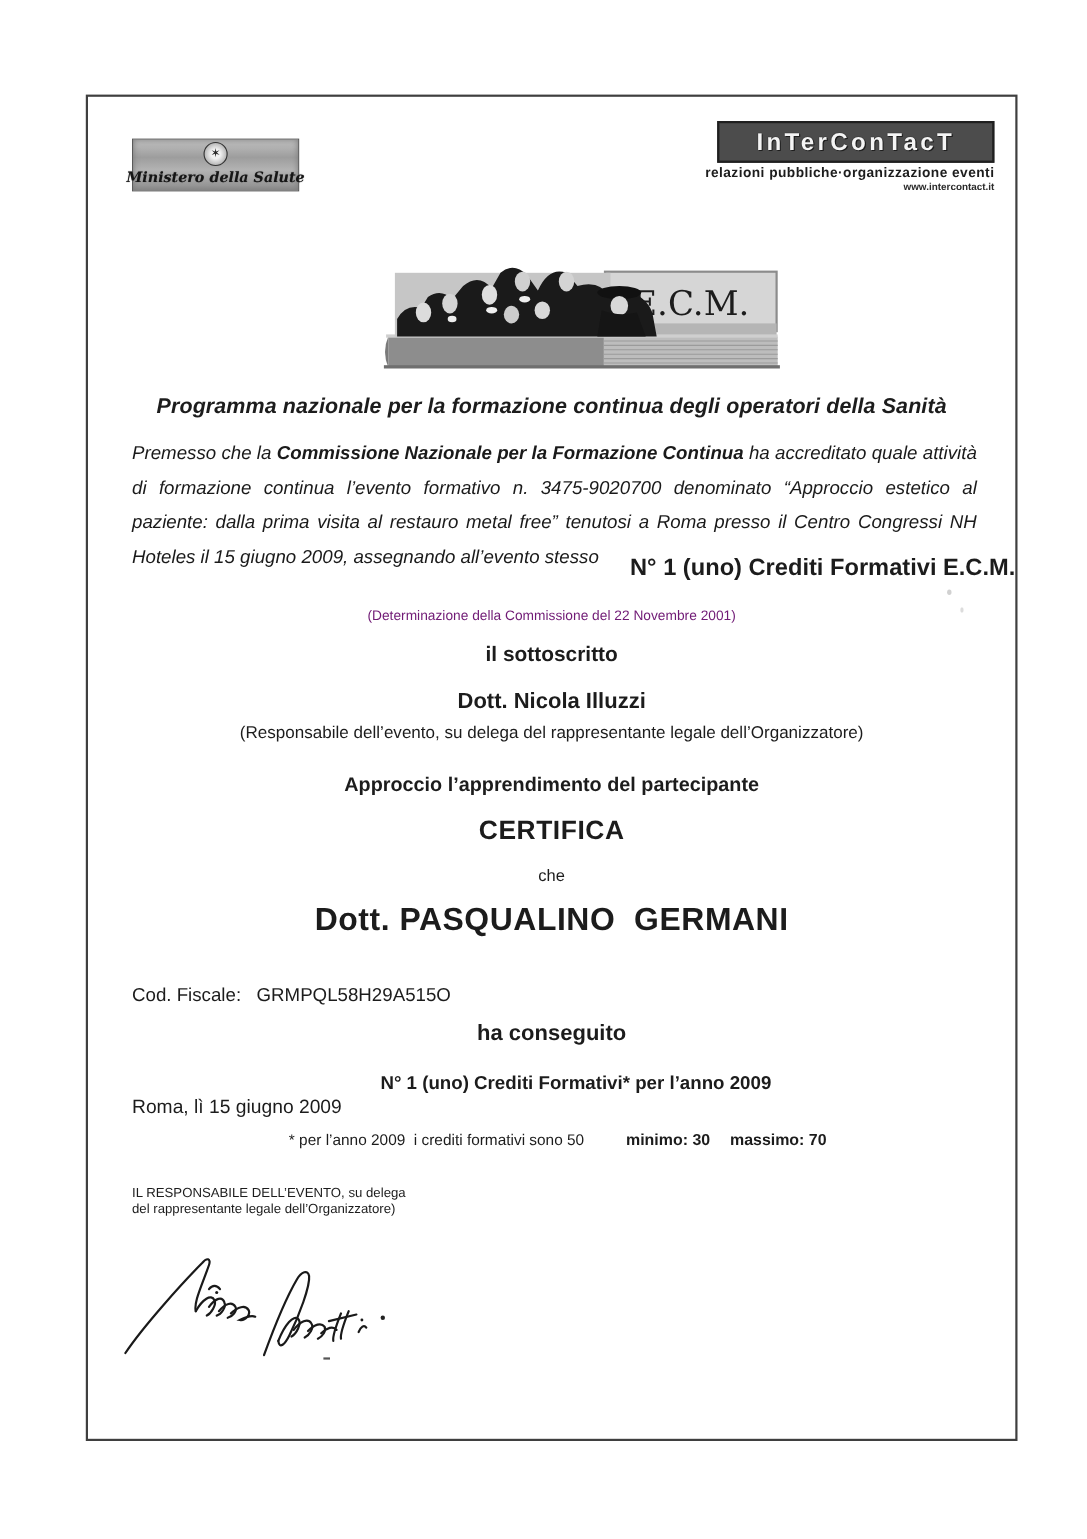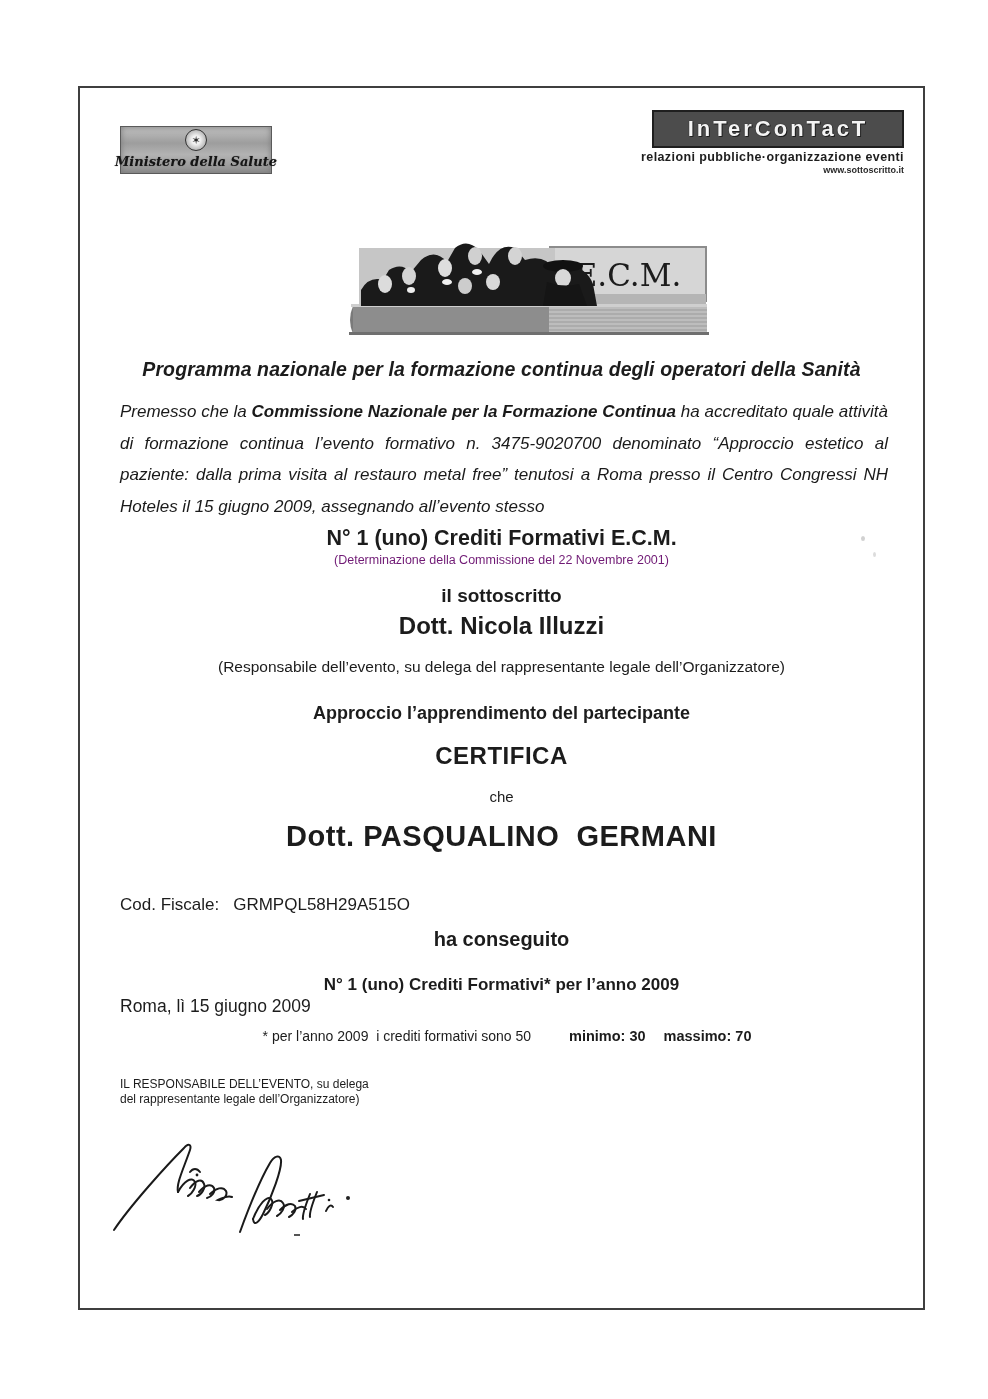--- a/index.html
+++ b/index.html
@@ -50,33 +50,33 @@
 
   
   .ecm-banner{left:267px;top:150px;width:366px;height:102px;}
 
   
   .program-title{top:270px;font-size:19.5px;font-weight:bold;font-style:italic;letter-spacing:0.1px;}
   .premise{
     left:40px;top:308px;width:768px;font-size:17px;font-style:italic;
     text-align:justify;line-height:31.5px;color:#1a1a1a;
   }
-  .credits-heading{top:438px;font-size:21.5px;font-weight:bold;}
+  .credits-heading{top:416px;font-size:21.5px;font-weight:bold;text-align:right;}
   .determination{top:465px;font-size:12.5px;color:#701a75;}
   .undersigned{top:497px;font-size:19px;font-weight:bold;}
-  .resp-name{top:524px;font-size:24px;font-weight:bold;}
+  .resp-name{top:539px;font-size:20px;font-weight:bold;}
   .resp-role{top:570px;font-size:15.5px;}
   .verified{top:615px;font-size:18px;font-weight:bold;}
   .certifica{top:654px;font-size:24px;font-weight:bold;letter-spacing:0.5px;}
   .che{top:700px;font-size:15px;}
   .participant{top:732px;font-size:29px;font-weight:bold;white-space:pre;letter-spacing:0.5px;}
   .fiscal{left:40px;top:807px;font-size:17px;}
   .fiscal-value{margin-left:14px;}
   .achieved{top:840px;font-size:20px;font-weight:bold;}
-  .credits-awarded{top:887px;font-size:17px;font-weight:bold;}
+  .credits-awarded{top:887px;font-size:17px;font-weight:bold;margin-left:22px;}
   .footnote{left:167px;top:924px;font-size:14px;white-space:pre;}
   .footnote b{font-size:14.5px;}
   .fn-min{margin-left:38px;text-align:center;}
   .fn-max{margin-left:18px;}
   .place-date{left:40px;top:908px;font-size:17.5px;}
   .signer-title{left:40px;top:989px;font-size:12px;line-height:14.5px;}
   .signature{left:30px;top:1046px;width:260px;height:105px;}
 
   .speck{position:absolute;background:#9a9a9a;border-radius:50%;}
   .sig-dot{position:absolute;background:#222;border-radius:50%;}
@@ -90,21 +90,21 @@
   <div class="abs min-logo">
     <div class="min-emblem">✶</div>
     <div class="min-text">Ministero della Salute</div>
   </div>
 
   <div class="abs ic-wrap">
     <div class="ic-box">
       <span class="ic-brand">InTerConTacT</span>
     </div>
     <span class="ic-tagline">relazioni pubbliche·organizzazione eventi</span>
-    <span class="ic-site">www.sottoscritto.it</span>
+    <span class="ic-site">www.intercontact.it</span>
   </div>
 
   <div class="abs ecm-banner">
     <svg width="366" height="102" viewBox="0 0 366 102">
 
       <rect x="203" y="9" width="156" height="54" fill="#d6d6d6" stroke="#8c8c8c" stroke-width="2"></rect>
       <rect x="203" y="56" width="156" height="14" fill="#b5b5b5"></rect>
       <text x="281" y="48" text-anchor="middle" font-family="DejaVu Serif, serif" font-size="31" fill="#1c1c1c">E.C.M.</text>
 
       <rect x="6" y="68" width="196" height="28" fill="#8d8d8d"></rect>

